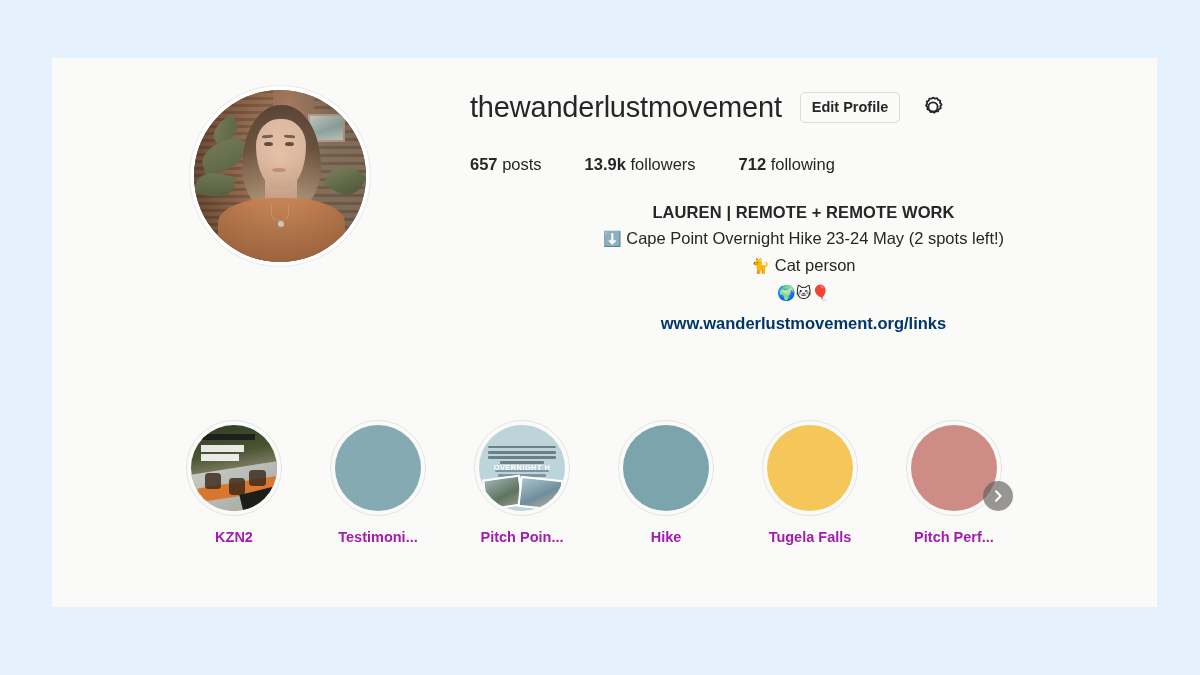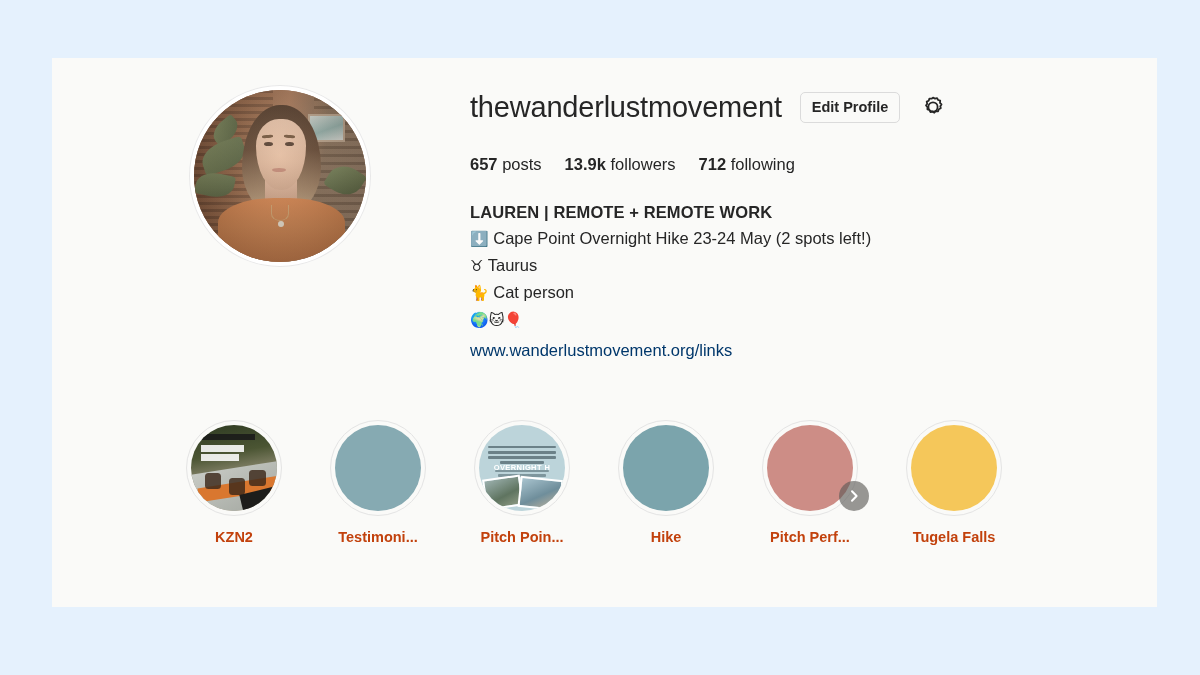--- a/index.html
+++ b/index.html
@@ -185,38 +185,38 @@
 
   .stats-row {
     display: flex;
     gap: 0;
     margin-top: 26px;
     font-size: 16.5px;
     color: #262626;
     line-height: 1;
   }
   .stat { white-space: nowrap; }
-  .stat + .stat { margin-left: 23px; }
+  .stat + .stat { margin-left: 43px; }
   .stat b { font-weight: 700; }
 
   .bio {
     margin-top: 26px;
     font-size: 16.5px;
     line-height: 26px;
     color: #262626;
   }
   .bio-title { font-weight: 700; letter-spacing: .1px; }
   .bio-line { white-space: nowrap; }
   .emo { font-family: "DejaVu Sans", sans-serif; font-size: 15px; }
 
   .bio-link {
     display: inline-block;
     margin-top: 4px;
     font-size: 16.5px;
-    font-weight: 400;
+    font-weight: 700;
     color: #00376b;
     text-decoration: none;
     cursor: pointer;
   }
 
   
   .highlights {
     position: absolute;
     left: 110px;
     top: 362px;
@@ -248,21 +248,21 @@
     width: 100%;
     height: 100%;
     border-radius: 50%;
     overflow: hidden;
   }
 
   .hl-label {
     margin-top: 13px;
     font-size: 14.5px;
     font-weight: 700;
-    color: #c2410c;
+    color: #a21caf;
     white-space: nowrap;
   }
 
   
   .thumb-kzn2 { background: linear-gradient(170deg,#2e3a22 0%,#4b5533 34%,#8e8a72 58%,#b9ac93 100%); }
   .thumb-kzn2 .t-table { position: absolute; left: -8%; top: 50%; width: 120%; height: 58%;
       background: linear-gradient(160deg,#c9ccc6,#9fa39c); transform: rotate(-9deg); }
   .thumb-kzn2 .t-orange { position: absolute; left: 8%; top: 66%; width: 96%; height: 16%;
       background: #d9772f; transform: rotate(-9deg); }
   .thumb-kzn2 .t-glass { position: absolute; width: 19%; height: 19%; border-radius: 22%;
@@ -335,21 +335,21 @@
     justify-content: center;
     cursor: pointer;
   }
   .next-btn svg { display: block; }
 </style>
 </head>
 <body style="background: rgb(229, 241, 253);">
 
 <div class="page">
 
-  <div class="profile-card" style="background: rgb(250, 250, 248);">
+  <div class="profile-card" style="background: rgb(250, 250, 248); text-align: center;">
 
     <div class="profile-header">
 
       <div class="avatar-wrap">
         <div class="avatar">
           <div class="av-bg"></div>
           <div class="av-blinds"></div>
           <div class="av-blinds2"></div>
           <div class="av-frame"></div>
           <div class="av-leaf l4"></div>
@@ -403,24 +403,20 @@
 
         <div class="bio">
           <div class="bio-title">LAUREN | REMOTE + REMOTE WORK</div>
 
           <div class="bio-line">
             <span class="emo">⬇️</span>
             <span>Cape Point Overnight Hike 23-24 May (2 spots left!)</span>
           </div>
 
 
-          <div class="bio-line">
-            <span class="emo">♉</span>
-            <span>Taurus</span>
-          </div>
 
           <div class="bio-line">
             <span class="emo">🐈</span>
             <span>Cat person</span>
           </div>
 
           <div class="bio-line">
             <span class="emo">🌍🐱🎈</span>
           </div>
 
@@ -476,32 +472,32 @@
 
       <div class="highlight">
         <div class="hl-ring">
           <div class="hl-img thumb-solid-teal-b" style="background: rgb(123, 164, 172);"></div>
         </div>
         <div class="hl-label">Hike</div>
       </div>
 
       <div class="highlight">
         <div class="hl-ring">
+          <div class="hl-img" id="thumb-tugela" style="background: rgb(245, 199, 90);"></div>
+        </div>
+        <div class="hl-label">Tugela Falls</div>
+      </div>
+
+      <div class="highlight">
+        <div class="hl-ring">
           <div class="hl-img thumb-solid-rose" style="background: rgb(205, 141, 134);"></div>
           <div class="next-btn">
             <svg width="16" height="16" viewBox="0 0 16 16" aria-hidden="true">
               <path d="M6 3.2 L10.6 8 L6 12.8" fill="none" stroke="#ffffff" stroke-width="2" stroke-linecap="round" stroke-linejoin="round"></path>
             </svg>
           </div>
         </div>
         <div class="hl-label">Pitch Perf...</div>
       </div>
 
-      <div class="highlight">
-        <div class="hl-ring">
-          <div class="hl-img" id="thumb-tugela" style="background: rgb(245, 199, 90);"></div>
-        </div>
-        <div class="hl-label">Tugela Falls</div>
-      </div>
-
     </div>
   </div>
 </div>
 
 </body></html>

